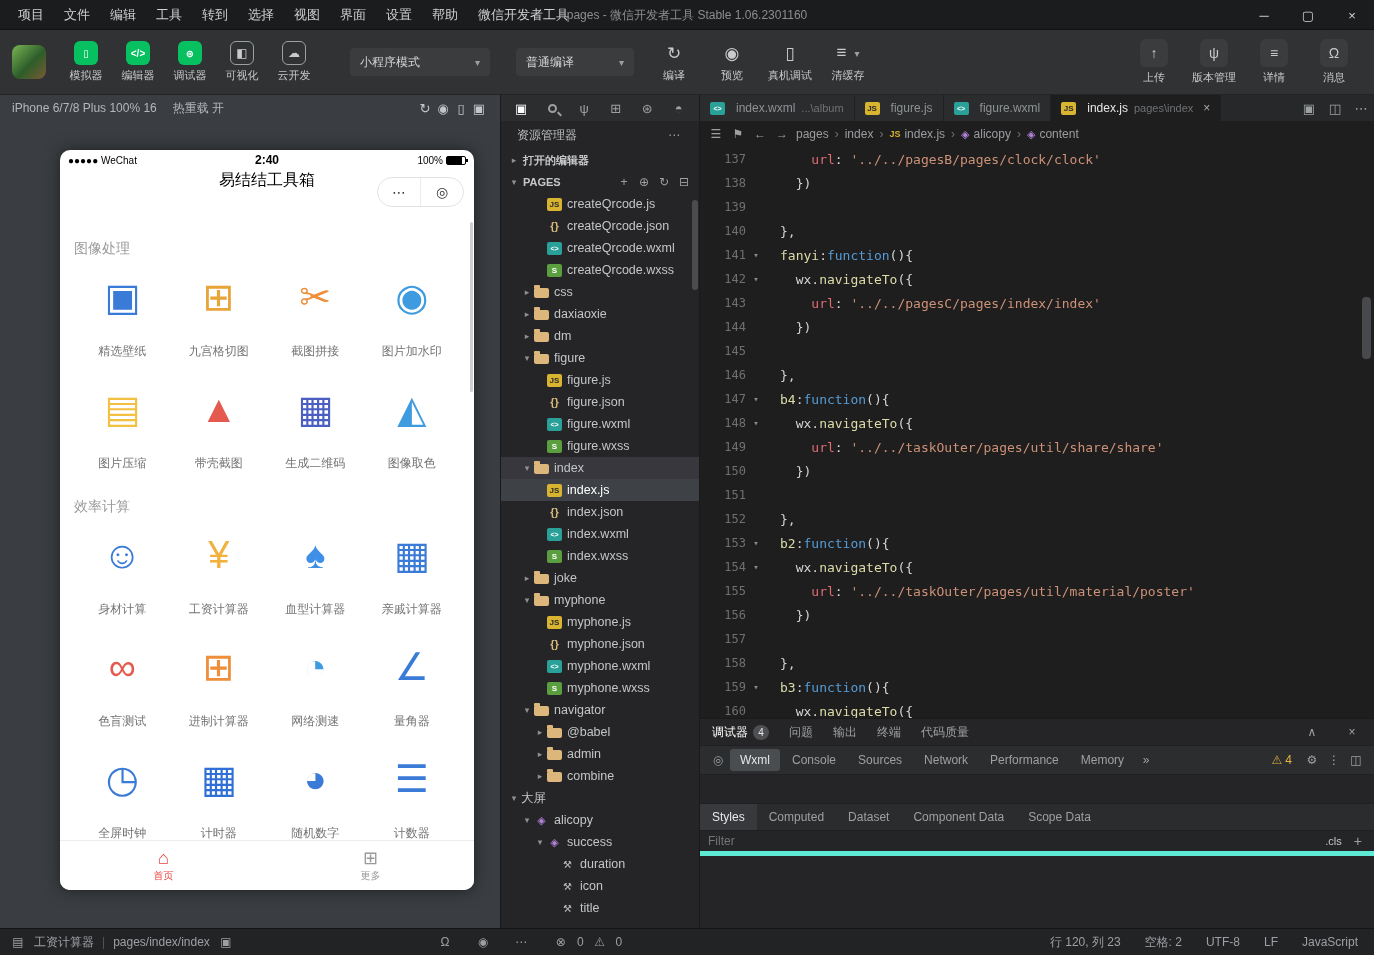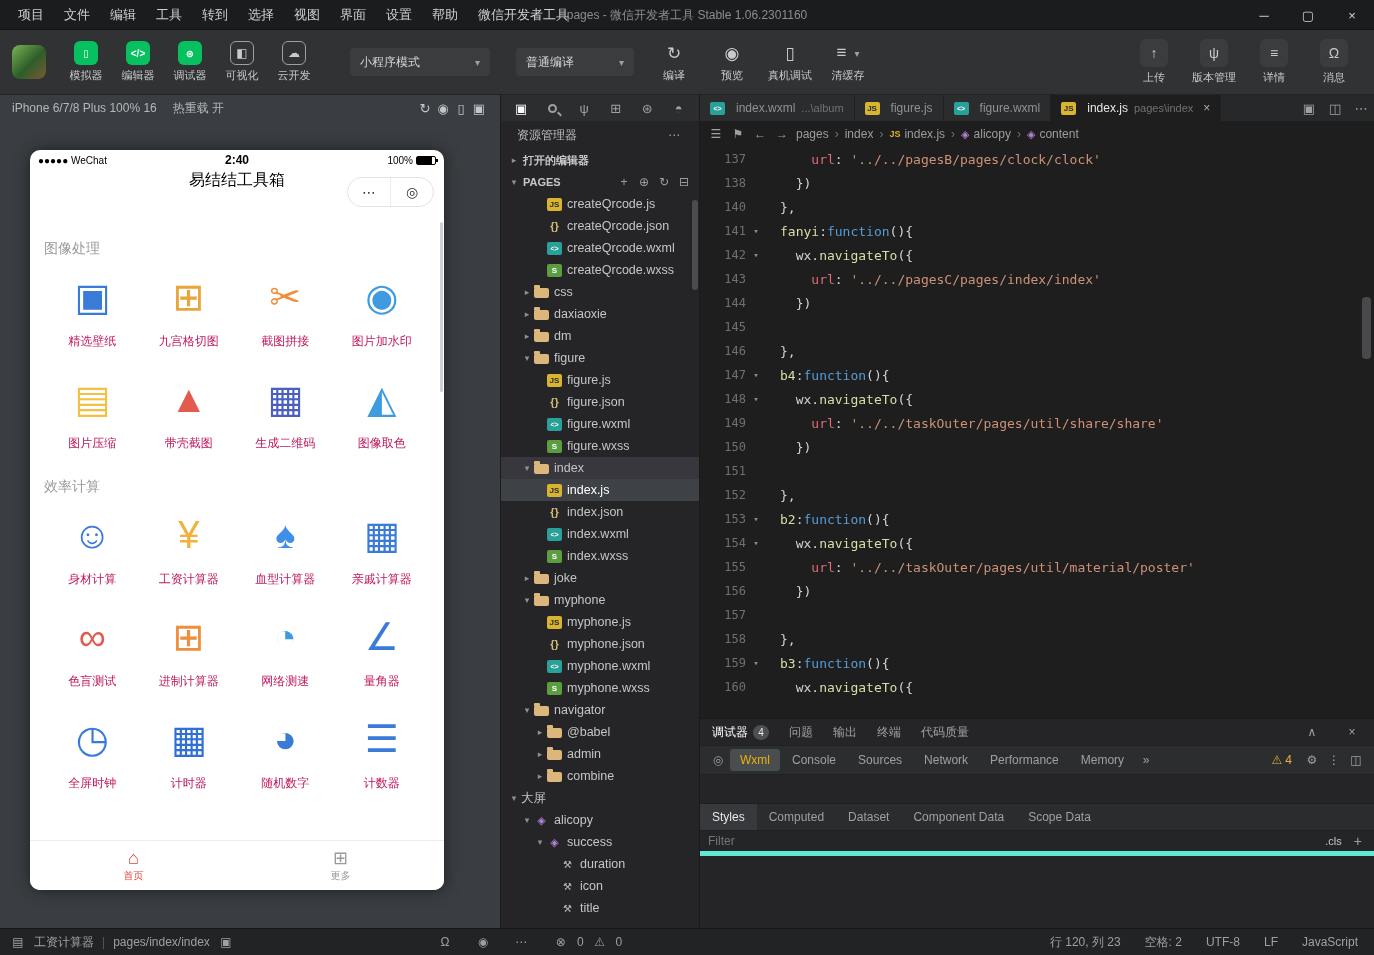--- a/index.html
+++ b/index.html
@@ -28,36 +28,36 @@
 .tb-select{height:28px;background:#3a3c3e;border-radius:4px;display:flex;align-items:center;justify-content:space-between;padding:0 10px;color:#d2d4d6;font-size:12px}
 .caret{color:#9da0a2;font-size:10px;margin-left:8px}
 .tb-actions{display:flex;align-items:center;margin-left:14px;gap:6px}
 .tb-right{margin-left:auto;display:flex;align-items:center;gap:8px;padding-right:14px}
 
 
 .sim-area{position:absolute;left:0;top:95px;width:500px;bottom:27px;background:#3a3e42}
 .sim-toolbar{height:26px;display:flex;align-items:center;padding:0 12px;gap:16px;color:#b4b7ba;font-size:12px;white-space:nowrap}
 .sim-toolbar .spacer{flex:1}
 .sim-ic{width:18px;height:18px;display:flex;align-items:center;justify-content:center;color:#c3c6c8;font-size:13px}
-.phone{position:absolute;left:30px;top:55px;width:414px;height:740px;background:#fff;border-radius:10px;box-shadow:0 0 16px rgba(0,0,0,.5);color:#000;overflow:hidden;display:flex;flex-direction:column}
+.phone{position:absolute;left:60px;top:55px;width:414px;height:740px;background:#fff;border-radius:10px;box-shadow:0 0 16px rgba(0,0,0,.5);color:#000;overflow:hidden;display:flex;flex-direction:column}
 .p-status{height:20px;display:flex;align-items:center;justify-content:space-between;padding:0 8px;font-size:10px;color:#000;position:relative}
 .p-time{position:absolute;left:0;right:0;text-align:center;font-weight:bold;font-size:12px}
 .p-batt{display:flex;align-items:center;gap:3px;font-size:10px;z-index:1}
 .batt-shape{width:20px;height:9px;border:1px solid #000;border-radius:2px;background:linear-gradient(to right,#000 85%,transparent 85%);position:relative}
 .batt-shape::after{content:"";position:absolute;right:-3px;top:2px;width:2px;height:3px;background:#000}
 .p-nav{height:44px;position:relative;display:flex;justify-content:center;font-size:16px;color:#000}
 .capsule{position:absolute;right:10px;top:7px;width:87px;height:30px;border:1px solid #e3e3e3;border-radius:15px;display:flex;background:#fff}
 .capsule span{flex:1;display:flex;align-items:center;justify-content:center;color:#333;font-size:14px}
 .capsule span:first-child{border-right:1px solid #ececec}
 .p-content{flex:1;padding:0 14px;overflow:hidden;position:relative}
 .p-sec-title{font-size:14px;color:#9a9a9a;margin-top:26px}
 .p-grid{display:grid;grid-template-columns:repeat(4,1fr);row-gap:24px;margin-top:14px}
 .p-item{display:flex;flex-direction:column;align-items:center}
 .p-item .gi{height:50px;display:flex;align-items:center;justify-content:center;font-size:38px;line-height:1}
-.p-item .gl{font-size:12px;color:#be185d;margin-top:11px;white-space:nowrap}
+.p-item .gl{font-size:12px;color:#737373;margin-top:21px;white-space:nowrap}
 .p-scroll{position:absolute;right:1px;top:8px;width:3px;height:170px;background:#cfcfcf;border-radius:2px}
 .p-tabbar{height:50px;border-top:1px solid #ececec;display:flex;background:#fff}
 .p-tab{flex:1;display:flex;flex-direction:column;align-items:center;justify-content:center;gap:2px}
 .p-tab .ti{font-size:18px;line-height:1}
 .p-tab .tl{font-size:10px}
 .p-tab.active{color:#e64340}
 .p-tab.inactive{color:#9a9a9a}
 
 
 .explorer{position:absolute;left:500px;top:95px;width:200px;bottom:27px;background:#252527;border-left:1px solid #1a1a1a;border-right:1px solid #1a1a1a;overflow:hidden}
@@ -113,21 +113,21 @@
 
 .debugpanel{position:absolute;left:700px;top:718px;right:0;height:210px;background:#252527;border-top:1px solid #1a1a1a}
 .dbg-row1{height:26px;display:flex;align-items:center;padding:0 12px;gap:20px;font-size:12px;color:#9da0a2}
 .dbg-tab{display:flex;align-items:center;gap:5px}
 .dbg-tab.active{color:#fff}
 .badge{background:#4d4f52;color:#e8e8e8;border-radius:8px;min-width:16px;height:15px;font-size:10px;display:flex;align-items:center;justify-content:center;padding:0 4px}
 .dbg-row1 .spacer{flex:1}
 .r-ic{width:20px;height:20px;display:flex;align-items:center;justify-content:center;color:#9da0a2;font-size:12px}
 .dbg-row2{height:30px;display:flex;align-items:center;background:#2c2d2f;border-top:1px solid #1f2021;border-bottom:1px solid #1f2021;padding:0 8px;gap:2px;font-size:12px;color:#9da0a2}
 .dt-tab{padding:4px 10px;border-radius:3px}
-.dt-tab.active{background:#4a4d50;color:#eab308}
+.dt-tab.active{background:#4a4d50;color:#e5e5e5}
 .dbg-row2 .spacer{flex:1}
 .warn{color:#e2b341;display:flex;align-items:center;gap:3px;margin-right:8px}
 .wxml-tree{height:28px}
 .style-tabs{height:27px;display:flex;align-items:center;background:#2b2c2e;border-top:1px solid #1f2021;font-size:12px;color:#9da0a2}
 .st-tab{padding:6px 12px}
 .st-tab.active{background:#37393c;color:#e8e8e8}
 .filter-row{height:26px;display:flex;align-items:center;border-top:1px solid #1f2021;border-bottom:5px solid #5eead4;padding:0 8px;background:#242527}
 .filter-input{flex:1;background:transparent;border:none;outline:none;color:#cbcdcf;font-size:12px;font-family:"Liberation Sans",sans-serif}
 .cls-btn{color:#c5c8ca;font-size:11px;padding:0 8px}
 .plus-btn{color:#9da0a2;font-size:14px;padding:0 4px}
@@ -621,20 +621,25 @@
       <div>
           <div class="cline">
             <span class="ln">137</span>
             <span class="fold"></span>
             <span class="ct"><span class="tk-ws">    </span><span class="tk-prop">url</span><span class="tk-punc">: </span><span class="tk-str">'../../pagesB/pages/clock/clock'</span></span>
           </div>
           <div class="cline">
             <span class="ln">138</span>
             <span class="fold"></span>
             <span class="ct"><span class="tk-ws">  </span><span class="tk-punc">})</span></span>
+          </div>
+          <div class="cline">
+            <span class="ln">139</span>
+            <span class="fold"></span>
+            <span class="ct"></span>
           </div>
           <div class="cline">
             <span class="ln">140</span>
             <span class="fold"></span>
             <span class="ct"><span class="tk-punc">},</span></span>
           </div>
           <div class="cline">
             <span class="ln">141</span>
             <span class="fold">▾</span>
             <span class="ct"><span class="tk-fn">fanyi</span><span class="tk-punc">:</span><span class="tk-kw">function</span><span class="tk-punc">(){</span></span>

